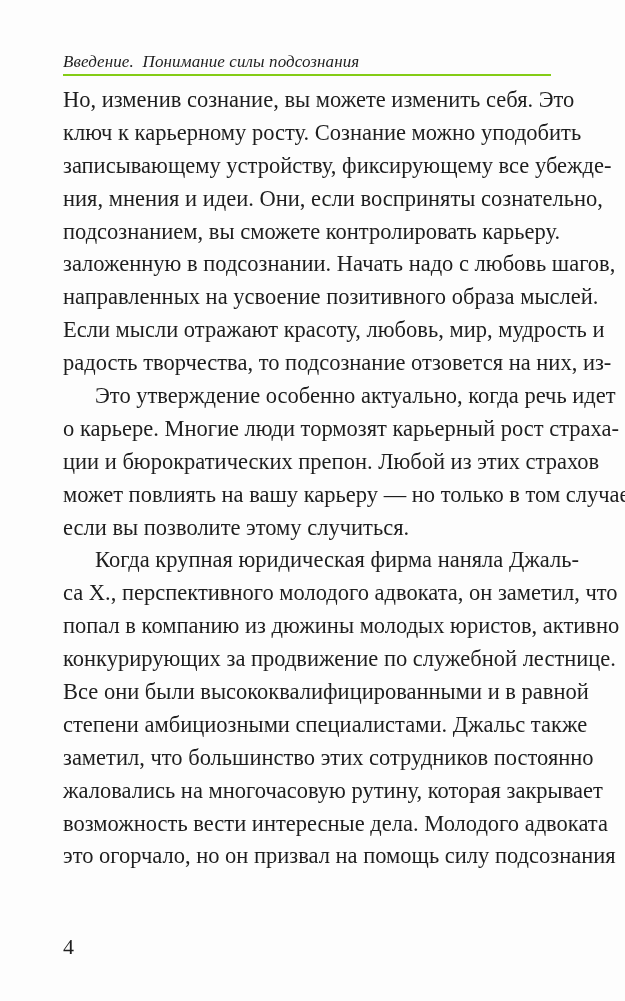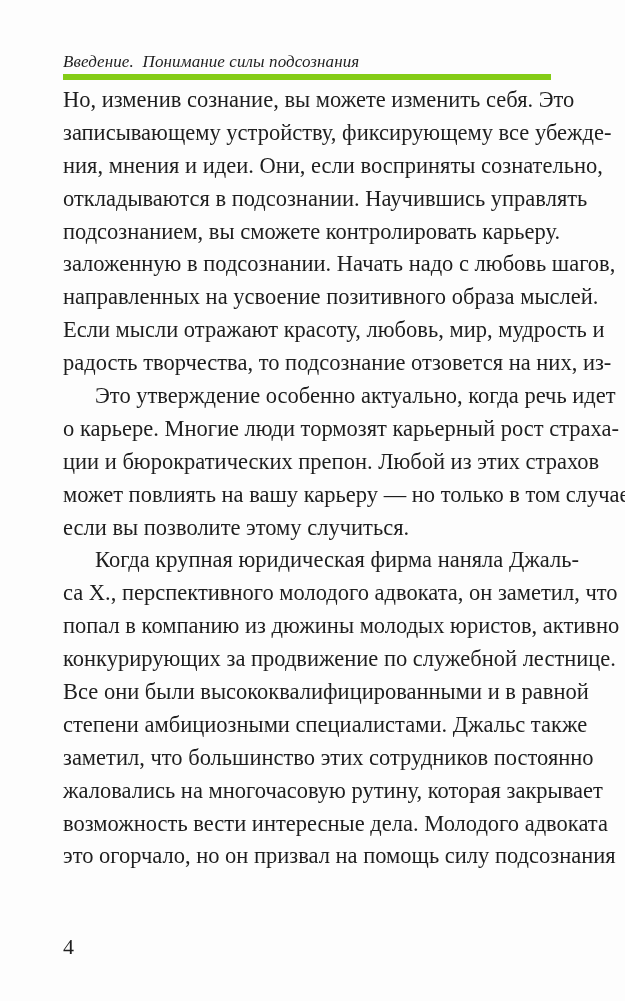--- a/index.html
+++ b/index.html
@@ -9,21 +9,21 @@
       position: relative;
       overflow: hidden;
       font-family: "Liberation Serif", "DejaVu Serif", serif;
       color: #1e1e1e;
     }
     .page-header {
       position: absolute;
       left: 63px; top: 52px;
       width: 488px;
       height: 22px;
-      border-bottom: 6px solid #84cc16;
+      border-bottom: 2px solid #84cc16;
     }
     .running-head {
       font-style: italic;
       font-size: 17px;
       line-height: 20px;
       letter-spacing: 0.1px;
       white-space: pre;
     }
     .body-text {
       position: absolute;
@@ -51,23 +51,23 @@
 <body>
 
 <div class="page-header">
   <div class="running-head">Введение.  Понимание силы подсознания</div>
 </div>
 
 <div class="body-text">
 
   <div class="paragraph">
     <div class="line">Но, изменив сознание, вы можете изменить себя. Это</div>
+    <div class="line">ключ к карьерному росту. Сознание можно уподобить</div>
     <div class="line">записывающему устройству, фиксирующему все убежде-</div>
     <div class="line">ния, мнения и идеи. Они, если восприняты сознательно,</div>
-    <div class="line">откладываются в подсознании. Научившись управлять</div>
     <div class="line last">подсознанием, вы сможете контролировать карьеру.</div>
   </div>
 
   <div class="paragraph">
     <div class="line">заложенную в подсознании. Начать надо с любовь шагов,</div>
     <div class="line">направленных на усвоение позитивного образа мыслей.</div>
     <div class="line">Если мысли отражают красоту, любовь, мир, мудрость и</div>
     <div class="line">радость творчества, то подсознание отзовется на них, из-</div>
   </div>
 

